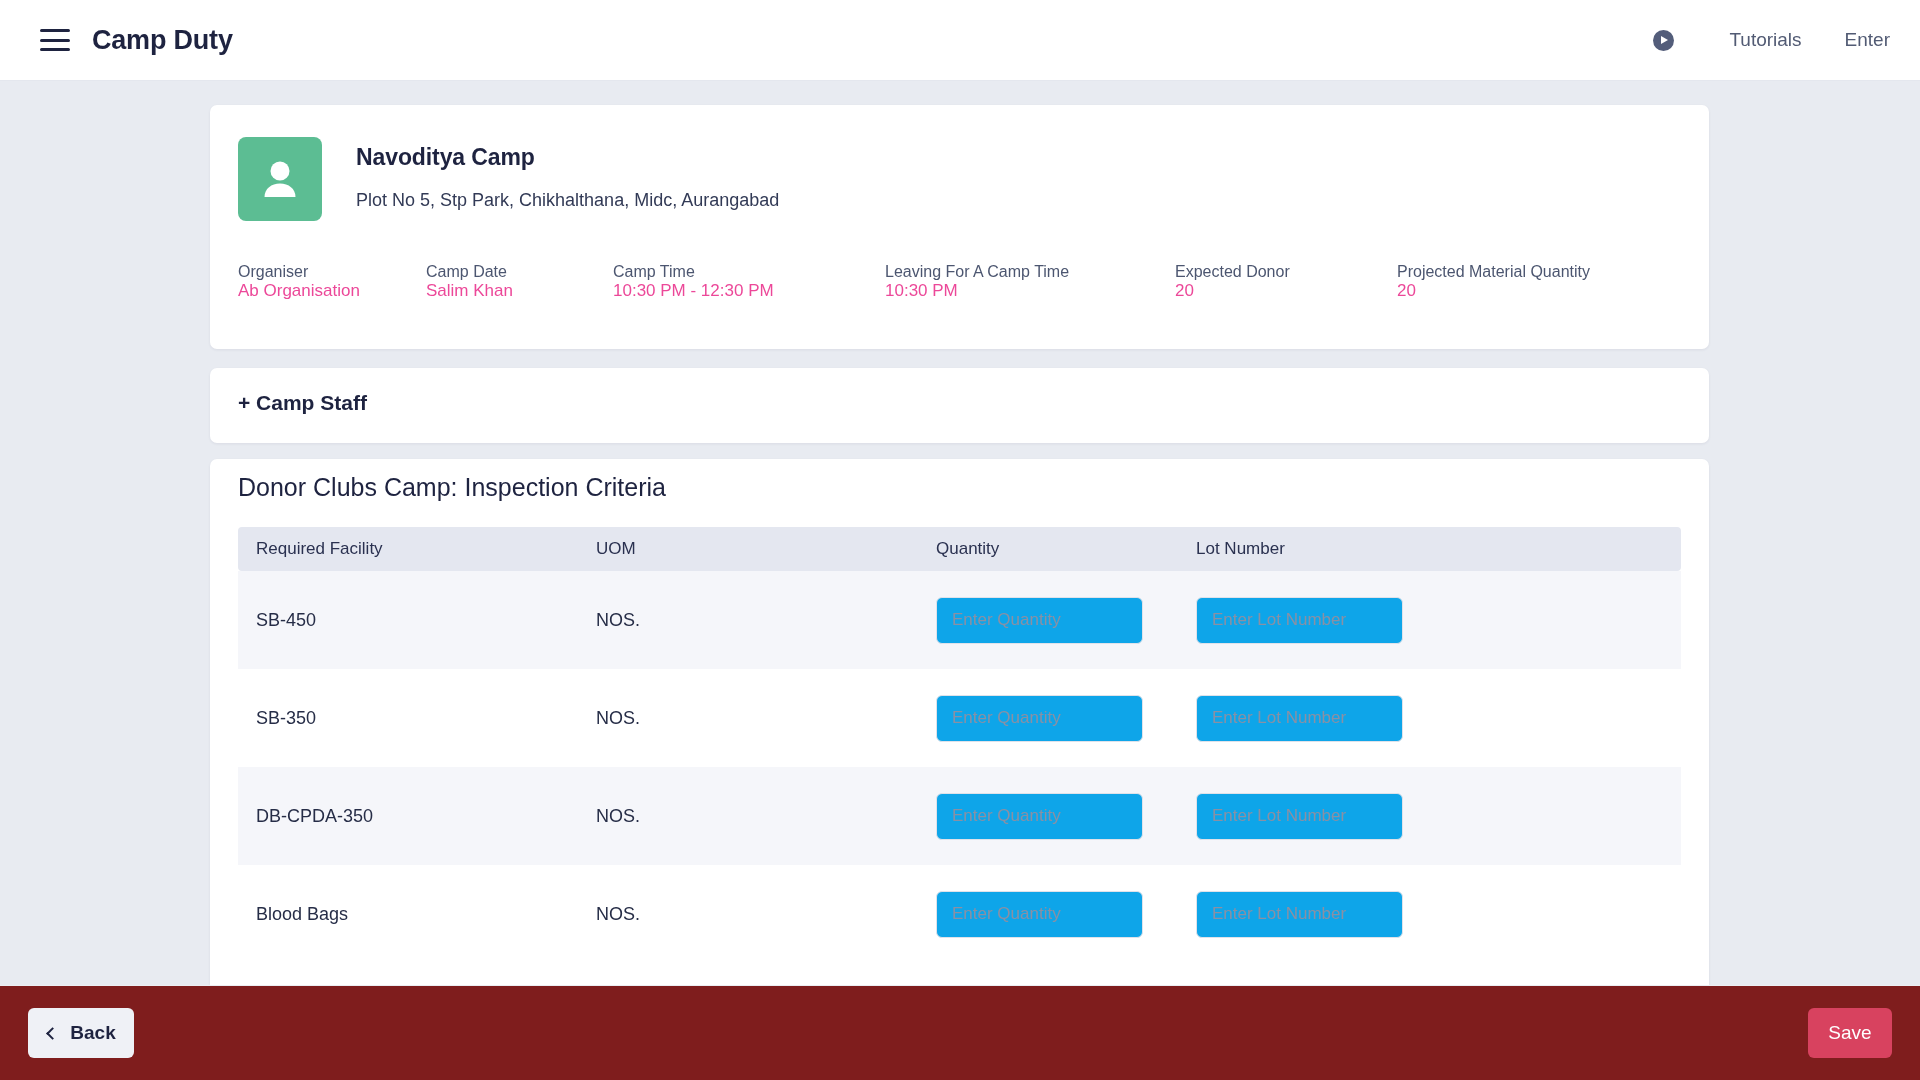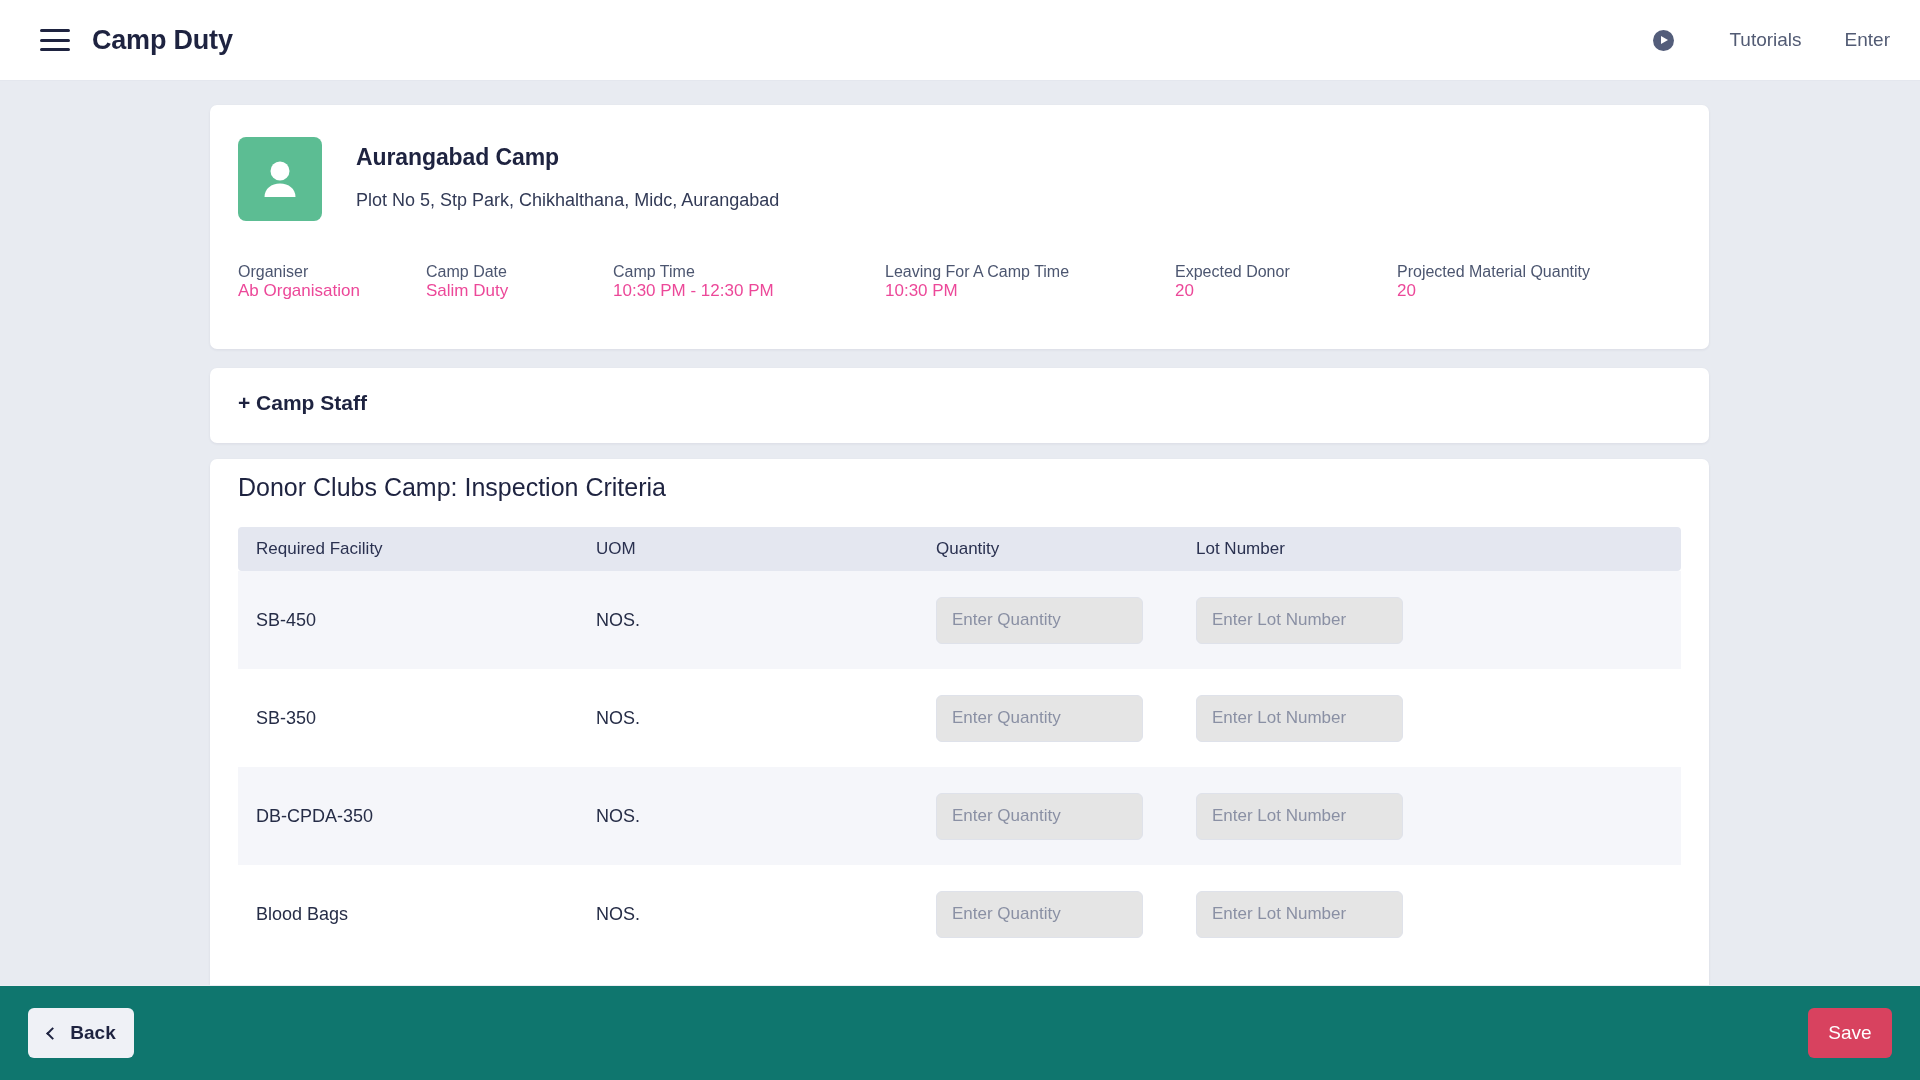--- a/index.html
+++ b/index.html
@@ -210,21 +210,21 @@
     vertical-align: middle;
   }
   table.criteria tbody tr:nth-child(odd) td { background: #f5f6fa; }
   table.criteria tbody tr:nth-child(even) td { background: #ffffff; }
 
   .cell-input {
     width: 207px;
     height: 47px;
     border: 1px solid #dfe2ea;
     border-radius: 6px;
-    background: #e5e5e5;
+    background: #0ea5e9;
     font-family: "Liberation Sans", sans-serif;
     font-size: 17px;
     color: #262d47;
     padding: 0 15px;
     outline: none;
   }
   .cell-input::placeholder { color: #8a90a4; }
 
   
   col.c-facility { width: 340px; }
@@ -232,21 +232,21 @@
   col.c-qty      { width: 260px; }
   col.c-lot      { width: 503px; }
 
   
   .footer {
     position: absolute;
     left: 0;
     top: 985px;
     width: 1920px;
     height: 95px;
-    background: #0f766e;
+    background: #7f1d1d;
     border-top: 1px solid #eceef3;
   }
   .back-btn {
     position: absolute;
     left: 28px;
     top: 22px;
     height: 50px;
     min-width: 106px;
     background: #eff1f6;
     border: none;
@@ -312,33 +312,33 @@
 
   <div class="card" id="camp-info-card">
     <div class="camp-head">
       <div class="avatar">
         <svg width="48" height="48" viewBox="0 0 48 48" aria-hidden="true">
           <circle cx="24" cy="16" r="9.5" fill="#ffffff"></circle>
           <path d="M8.5 42c0-8.4 6.9-13.6 15.5-13.6S39.5 33.6 39.5 42z" fill="#ffffff"></path>
         </svg>
       </div>
       <div class="camp-titles">
-        <div class="camp-name">Aurangabad Camp</div>
+        <div class="camp-name">Navoditya Camp</div>
         <div class="camp-address">Plot No 5, Stp Park, Chikhalthana, Midc, Aurangabad</div>
       </div>
     </div>
 
     <div class="meta-row">
       <div style="width:188px">
         <div class="meta-label">Organiser</div>
         <div class="meta-value">Ab Organisation</div>
       </div>
       <div style="width:187px">
         <div class="meta-label">Camp Date</div>
-        <div class="meta-value">Salim Duty</div>
+        <div class="meta-value">Salim Khan</div>
       </div>
       <div style="width:272px">
         <div class="meta-label">Camp Time</div>
         <div class="meta-value">10:30 PM - 12:30 PM</div>
       </div>
       <div style="width:290px">
         <div class="meta-label">Leaving For A Camp Time</div>
         <div class="meta-value">10:30 PM</div>
       </div>
       <div style="width:222px">

